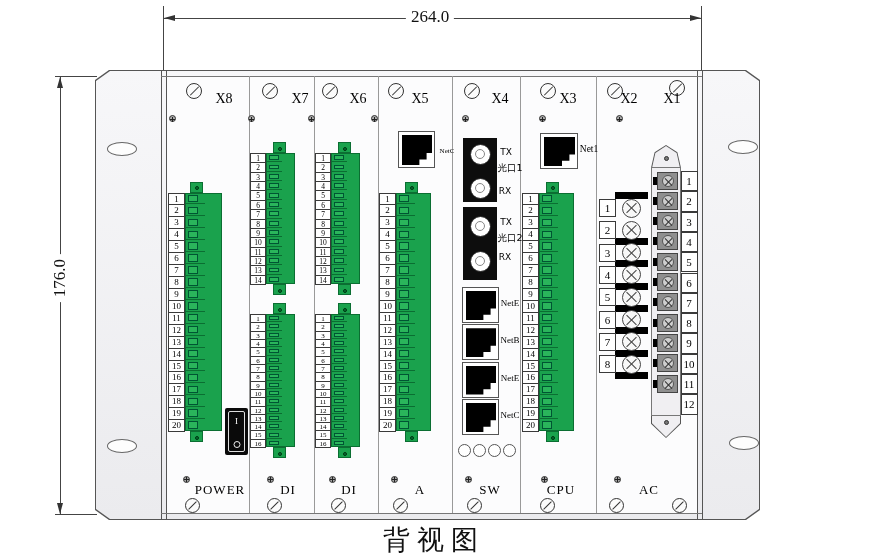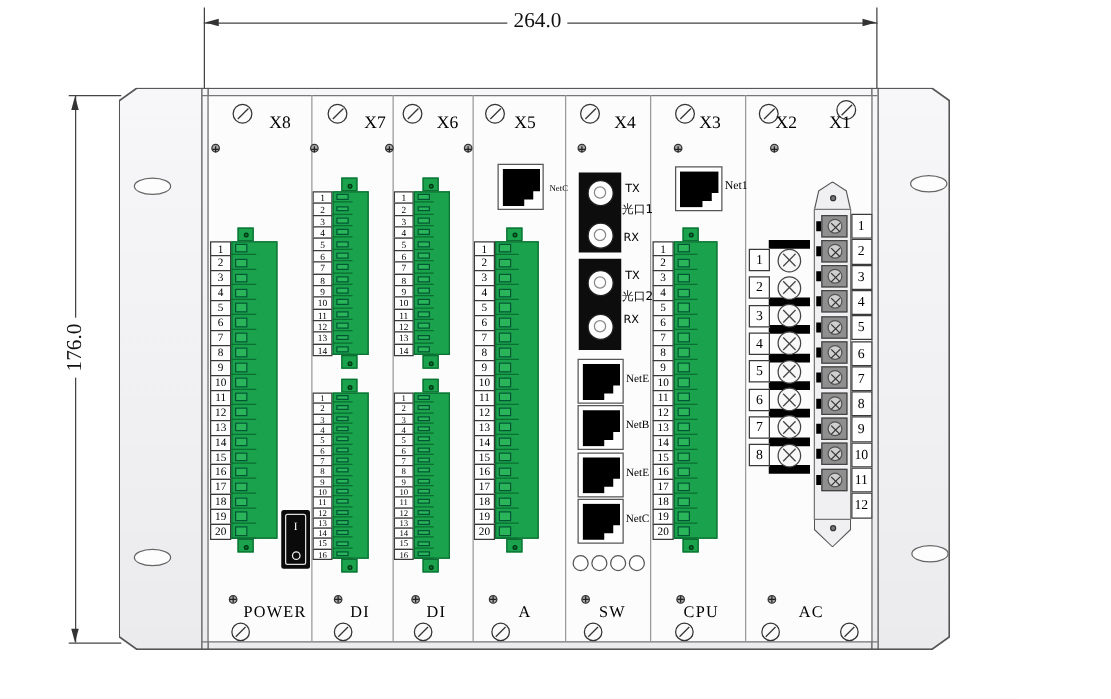--- a/index.html
+++ b/index.html
@@ -891,13 +891,14 @@
         <div style="position: absolute; left: 9.5px; top: 4px; width: 1px; height: 10px; background: rgb(51, 51, 51); transform: rotate(-45deg);"></div>
       </div>
       <div class="numbox" style="left: 680.5px; top: 374px; width: 17px; height: 20.3px; font-size: 11px; line-height: 19px;">11</div>
       <div class="numbox" style="left: 680.5px; top: 394.3px; width: 17px; height: 20.3px; font-size: 11px; line-height: 19px;">12</div>
       <div style="left: 651px; top: 416px; width: 30px; height: 22px; background: rgb(85, 85, 85); clip-path: polygon(0px 0px, 100% 0px, 100% 35%, 50% 100%, 0px 35%);">
         <div style="position: absolute; left: 1px; top: 0px; width: 28px; height: 21px; background: rgb(240, 239, 242); clip-path: polygon(0px 0px, 100% 0px, 100% 35%, 50% 100%, 0px 35%);"></div>
       </div>
       <div style="left: 663.5px; top: 420px; width: 5px; height: 5px; background: rgb(119, 119, 119); border: 1px solid rgb(51, 51, 51); border-radius: 50%;"></div>
     </div>
 
+  <span class="lbl caption" style="left:434px;top:540px;">背视图</span>
 </div>
 
 </body></html>

